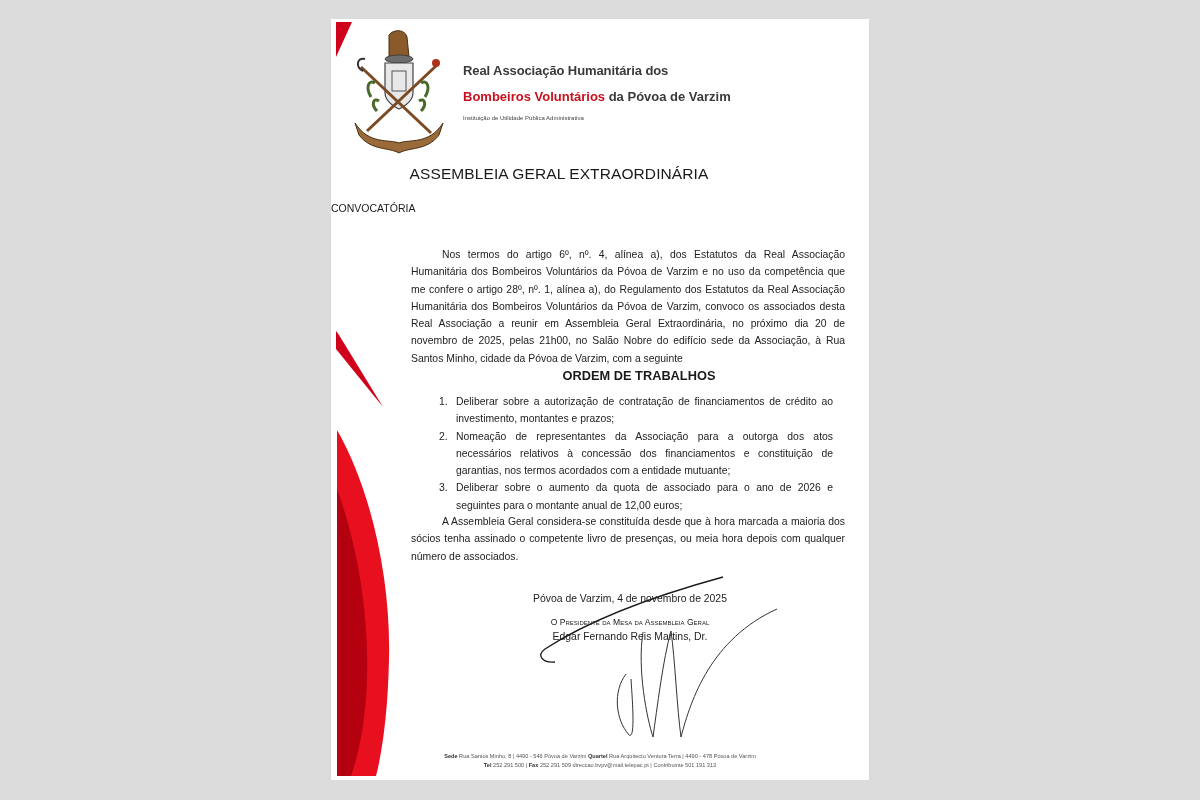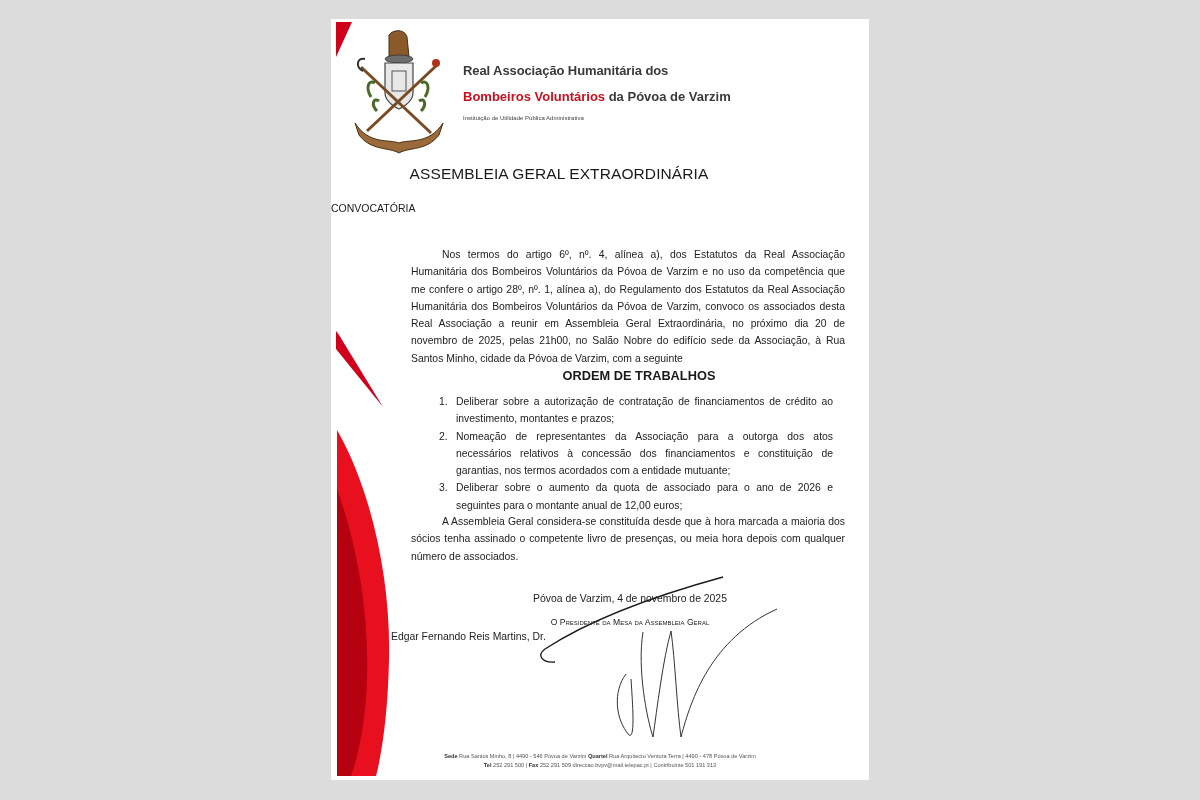--- a/index.html
+++ b/index.html
@@ -16,21 +16,21 @@
   .para { position:absolute; left:80px; width:434px; font-size:10.4px; line-height:17.3px; color:#222; text-align:justify; }
   .para .indent { display:inline-block; width:31px; }
   .p1 { top:227px; }
   .ordem { position:absolute; left:0; width:616px; top:349px; text-align:center; font-weight:bold; font-size:12.8px; color:#1a1a1a; }
   .list { position:absolute; left:108px; width:394px; top:374px; margin:0; padding:0; list-style:none; font-size:10.4px; line-height:17.3px; color:#222; }
   .list li { position:relative; padding-left:17px; text-align:justify; }
   .list .num { position:absolute; left:0; top:0; }
   .p2 { top:494px; }
   .place { position:absolute; left:0; width:538px; top:574px; text-align:center; font-size:10.4px; color:#222; padding-left:60px; box-sizing:border-box; }
   .role { position:absolute; left:0; width:538px; top:598px; text-align:center; font-size:8.6px; color:#222; font-variant:small-caps; padding-left:60px; box-sizing:border-box; }
-  .signer { position:absolute; left:0; width:538px; top:612px; text-align:left; font-size:10.4px; color:#222; padding-left:60px; box-sizing:border-box; }
+  .signer { position:absolute; left:0; width:538px; top:612px; text-align:center; font-size:10.4px; color:#222; padding-left:60px; box-sizing:border-box; }
   .sig { position:absolute; left:0; top:0; pointer-events:none; }
   .footer1 { position:absolute; left:0; width:538px; top:734px; text-align:center; font-size:5.6px; color:#555; white-space:nowrap; }
   .footer2 { position:absolute; left:0; width:538px; top:743px; text-align:center; font-size:5.6px; color:#555; white-space:nowrap; }
   .footer1 b, .footer2 b { color:#333; }
 </style>
 </head>
 <body>
 
 <div class="page">
 

